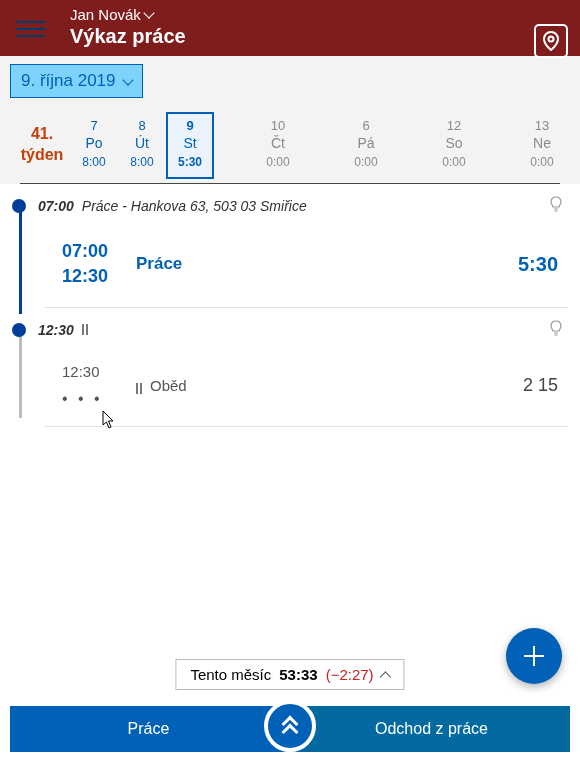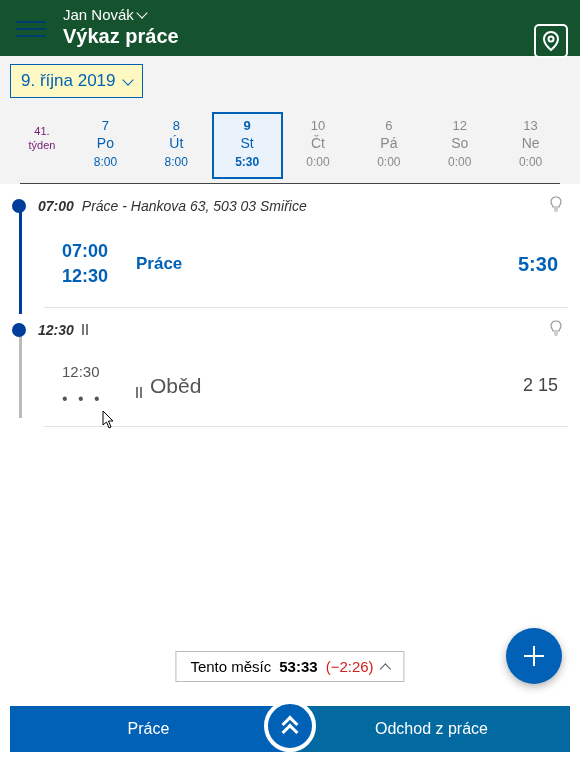--- a/index.html
+++ b/index.html
@@ -1,38 +1,38 @@
 <!DOCTYPE html>
 <html><head>
 <meta charset="utf-8">
 <style>
   * { box-sizing: border-box; margin: 0; padding: 0; font-family: "Segoe UI", Arial, sans-serif; }
   html, body { width: 580px; height: 764px; background: #fff; overflow: hidden; }
 
   
-  .header { background: #14532d; color: #fff; padding: 6px 12px 8px 5px; position: relative; }
+  .header { background: #7f1d1d; color: #fff; padding: 6px 12px 8px 12px; position: relative; }
   .menu-icon { position: absolute; left: 16px; top: 18px; width: 30px; height: 22px; display: flex; flex-direction: column; justify-content: space-around; }
   .menu-icon span { display: block; height: 2px; background: #003c72; border-radius: 1px; }
   .user-row { margin-left: 58px; font-size: 15px; display: flex; align-items: center; gap: 4px; }
   .title { margin-left: 58px; font-size: 20px; font-weight: 600; margin-top: 2px; }
   .loc-btn { position: absolute; right: 12px; top: 24px; width: 34px; height: 34px; border: 2px solid #fff; border-radius: 5px; display: flex; align-items: center; justify-content: center; }
   .chev-down { display: inline-block; width: 8px; height: 8px; border-right: 1.5px solid currentColor; border-bottom: 1.5px solid currentColor; transform: rotate(45deg); margin-bottom: 3px; }
 
   
   .datebar { background: #f3f3f3; padding: 8px 10px 0 10px; }
-  .date-btn { background: #fef9c3; border: 1px solid #0061b6; color: #0061b6; padding: 6px 10px; font-size: 17px; display: inline-flex; align-items: center; gap: 8px; }
+  .date-btn { background: #7dd3fc; border: 1px solid #0061b6; color: #0061b6; padding: 6px 10px; font-size: 17px; display: inline-flex; align-items: center; gap: 8px; }
 
   
   .week { background: #f3f3f3; display: flex; padding: 14px 4px 4px 4px; }
-  .weeklabel { width: 56px; font-size: 11px; color: #701a75; text-align: center; padding-top: 12px; line-height: 1.3; }
+  .weeklabel { width: 56px; font-size: 16px; color: #c2410c; text-align: center; padding-top: 12px; line-height: 1.3; font-weight: bold; }
   .daycol { flex: 1; text-align: center; font-size: 14px; color: #0061b6; padding: 4px 0 8px 0; border: 2px solid transparent; }
   .daycol .dnum { font-size: 13px; }
   .daycol .dname { font-size: 14px; font-weight: 400; margin-top: 2px; }
   .daycol .dhrs { font-size: 12px; margin-top: 4px; }
-  .daycol.zero { color: #8a8a8a; }
+  .daycol.zero { color: #8a8a8a; margin-left: 40px; }
   .daycol.selected { border: 2px solid #0061b6; background: #eaf2fb; font-weight: 600; }
   .week-sep { height: 1px; background: #444; margin: 0 10px; }
 
   
   .timeline { position: relative; padding: 0 12px 0 16px; }
   .tl-group { position: relative; }
   .tl-head { display: flex; align-items: center; gap: 8px; font-size: 14px; font-style: italic; color: #333; padding: 12px 6px 12px 22px; position: relative; }
   .tl-head .dot { position: absolute; left: -4px; top: 50%; width: 14px; height: 14px; background: #003e9c; border-radius: 50%; transform: translateY(-50%); }
   .tl-head .time { font-weight: 600; font-style: italic; }
   .tl-head .label { font-style: italic; }
@@ -41,31 +41,31 @@
   .tl-line.grey { background: #bbb; }
 
   .tl-card { margin-left: 28px; padding: 12px 10px 18px 18px; display: flex; align-items: center; border-bottom: 1px solid #e3e3e3; }
   .tl-card .times { color: #0061b6; font-weight: 700; font-size: 18px; line-height: 1.4; width: 70px; }
   .tl-card .main { flex: 1; color: #0061b6; font-weight: 600; font-size: 17px; padding-left: 4px; }
   .tl-card .right { color: #0061b6; font-weight: 700; font-size: 20px; }
 
   .tl-card2 { margin-left: 28px; padding: 12px 10px 18px 18px; display: flex; align-items: center; border-bottom: 1px solid #e3e3e3; }
   .tl-card2 .times { color: #555; font-size: 15px; width: 70px; text-align: left;}
   .tl-card2 .times .ell { font-size: 16px; letter-spacing: 3px; margin-top: 10px; color: #555;}
-  .tl-card2 .main { flex: 1; color: #555; font-size: 21px; display: flex; align-items: flex-end; gap: 8px; padding-left: 4px;}
+  .tl-card2 .main { flex: 1; color: #555; font-size: 15px; display: flex; align-items: flex-end; gap: 8px; padding-left: 4px;}
   .tl-card2 .right { color: #444; font-size: 18px; }
   .pause-icon { display: inline-flex; gap: 2px; }
   .pause-icon span { display: inline-block; width: 2px; height: 11px; background: #777; }
 
   
   .cursor { position: absolute; width: 14px; height: 20px; }
   .cursor svg { width: 14px; height: 20px; }
 
   
-  .summary { position: absolute; left: 50%; transform: translateX(-50%); bottom: 82px; background: #fff; border: 1px solid #bbb; padding: 6px 14px; font-size: 15px; display: flex; align-items: center; gap: 8px; }
+  .summary { position: absolute; left: 50%; transform: translateX(-50%); bottom: 74px; background: #fff; border: 1px solid #bbb; padding: 6px 14px; font-size: 15px; display: flex; align-items: center; gap: 8px; }
   .summary .red { color: #d02020; }
   .summary .chev-up { display: inline-block; width: 8px; height: 8px; border-right: 1.5px solid #555; border-bottom: 1.5px solid #555; transform: rotate(-135deg); margin-top: 4px; }
 
   
   .fab { position: absolute; right: 18px; bottom: 80px; width: 56px; height: 56px; border-radius: 50%; background: #0061b6; color: #fff; display: flex; align-items: center; justify-content: center; font-size: 32px; box-shadow: 0 3px 8px rgba(0,0,0,.3); }
 
   
   .bottom { position: absolute; left: 0; right: 0; bottom: 0; display: flex; padding: 6px 10px 12px 10px; gap: 6px; }
   .bottom .btn { flex: 1; height: 46px; display: flex; align-items: center; justify-content: center; color: #fff; font-size: 16px; }
   .bottom .btn.blue { background: #0061b6; }
@@ -205,21 +205,21 @@
   <div class="cursor" style="left: 102px; top: 226px;">
     <svg viewBox="0 0 14 20">
         <path d="M1 1 L1 15 L4.5 12 L7 18 L9 17 L6.5 11 L11 11 Z" fill="#fff" stroke="#000" stroke-width="1"></path>
       </svg>
   </div>
 </div>
 
 <div class="summary">
   <span>Tento měsíc</span>
   <strong>53:33</strong>
-  <span class="red">(−2:26)</span>
+  <span class="red">(−2:27)</span>
   <span class="chev-up"></span>
 </div>
 
 <div class="fab">
   <svg width="26" height="26" viewBox="0 0 26 26" stroke="#fff" stroke-width="2">
       <path d="M13 3 L13 23 M3 13 L23 13"></path>
     </svg>
 </div>
 
 <div class="bottom">

